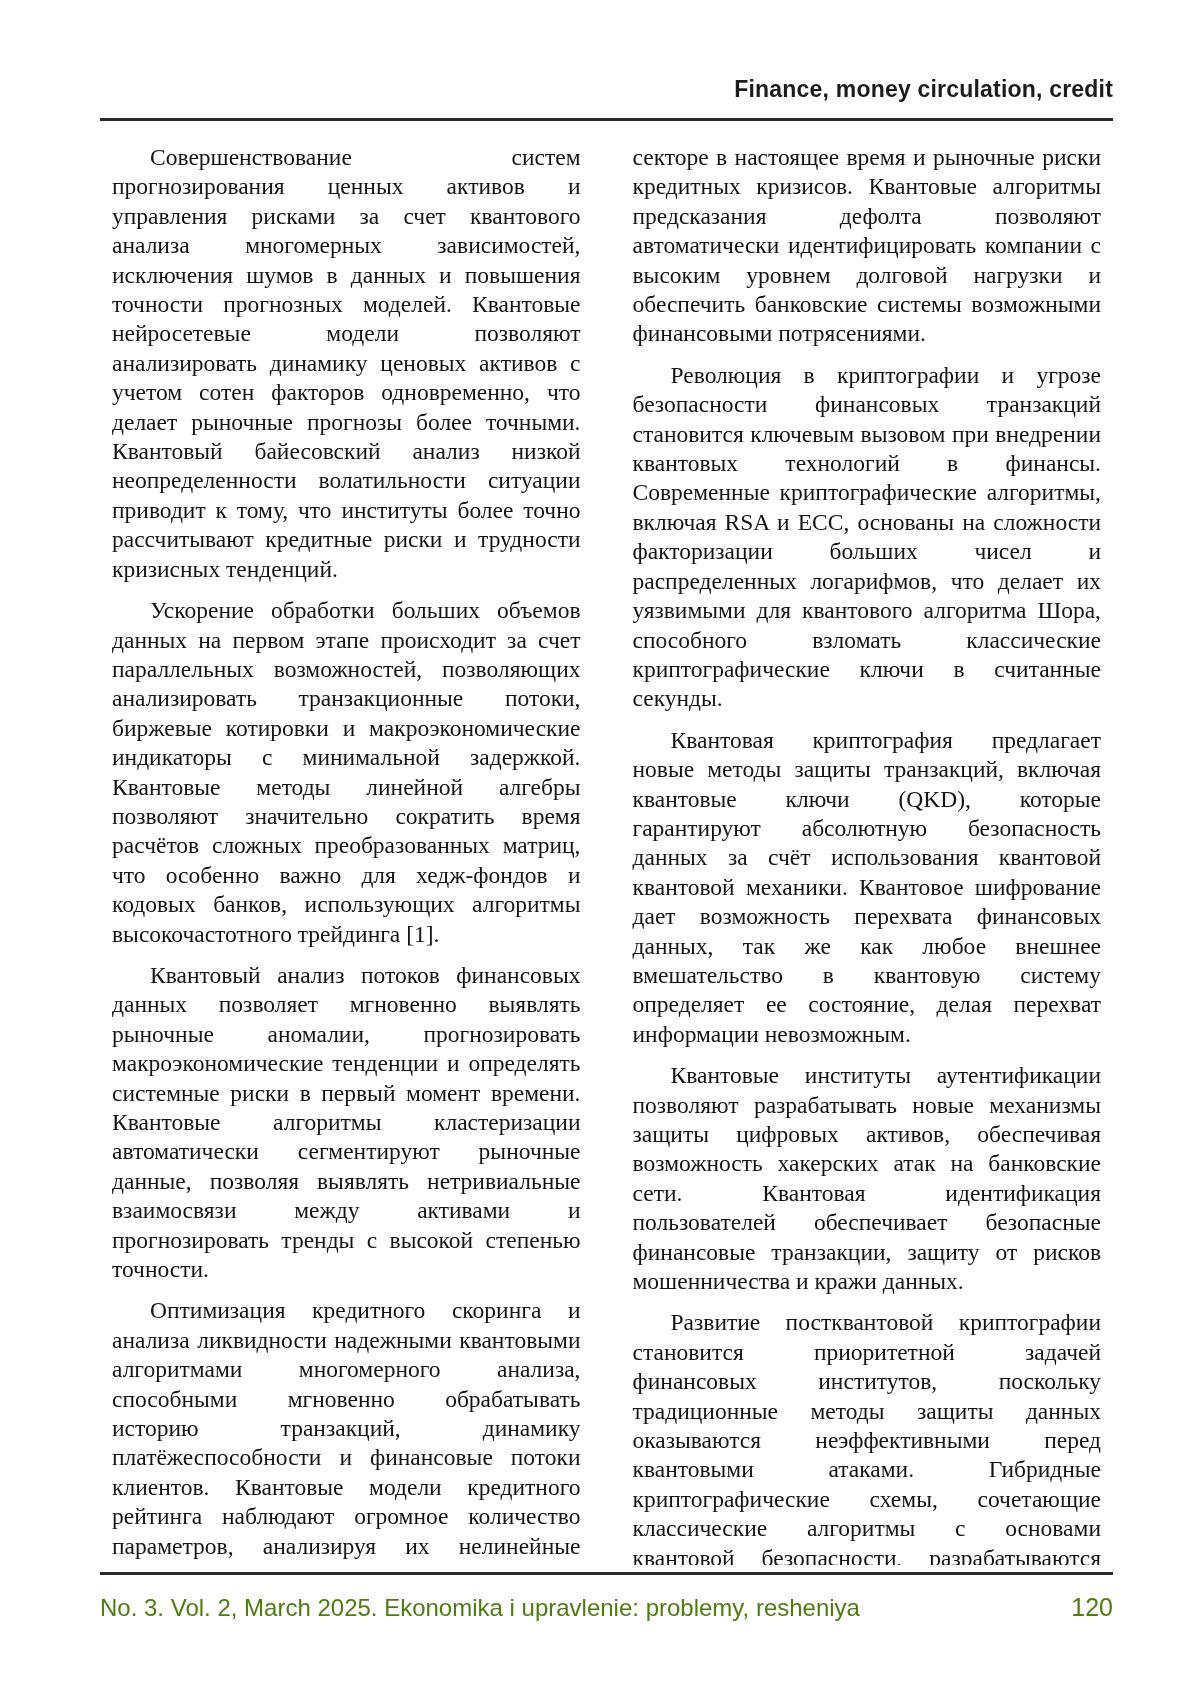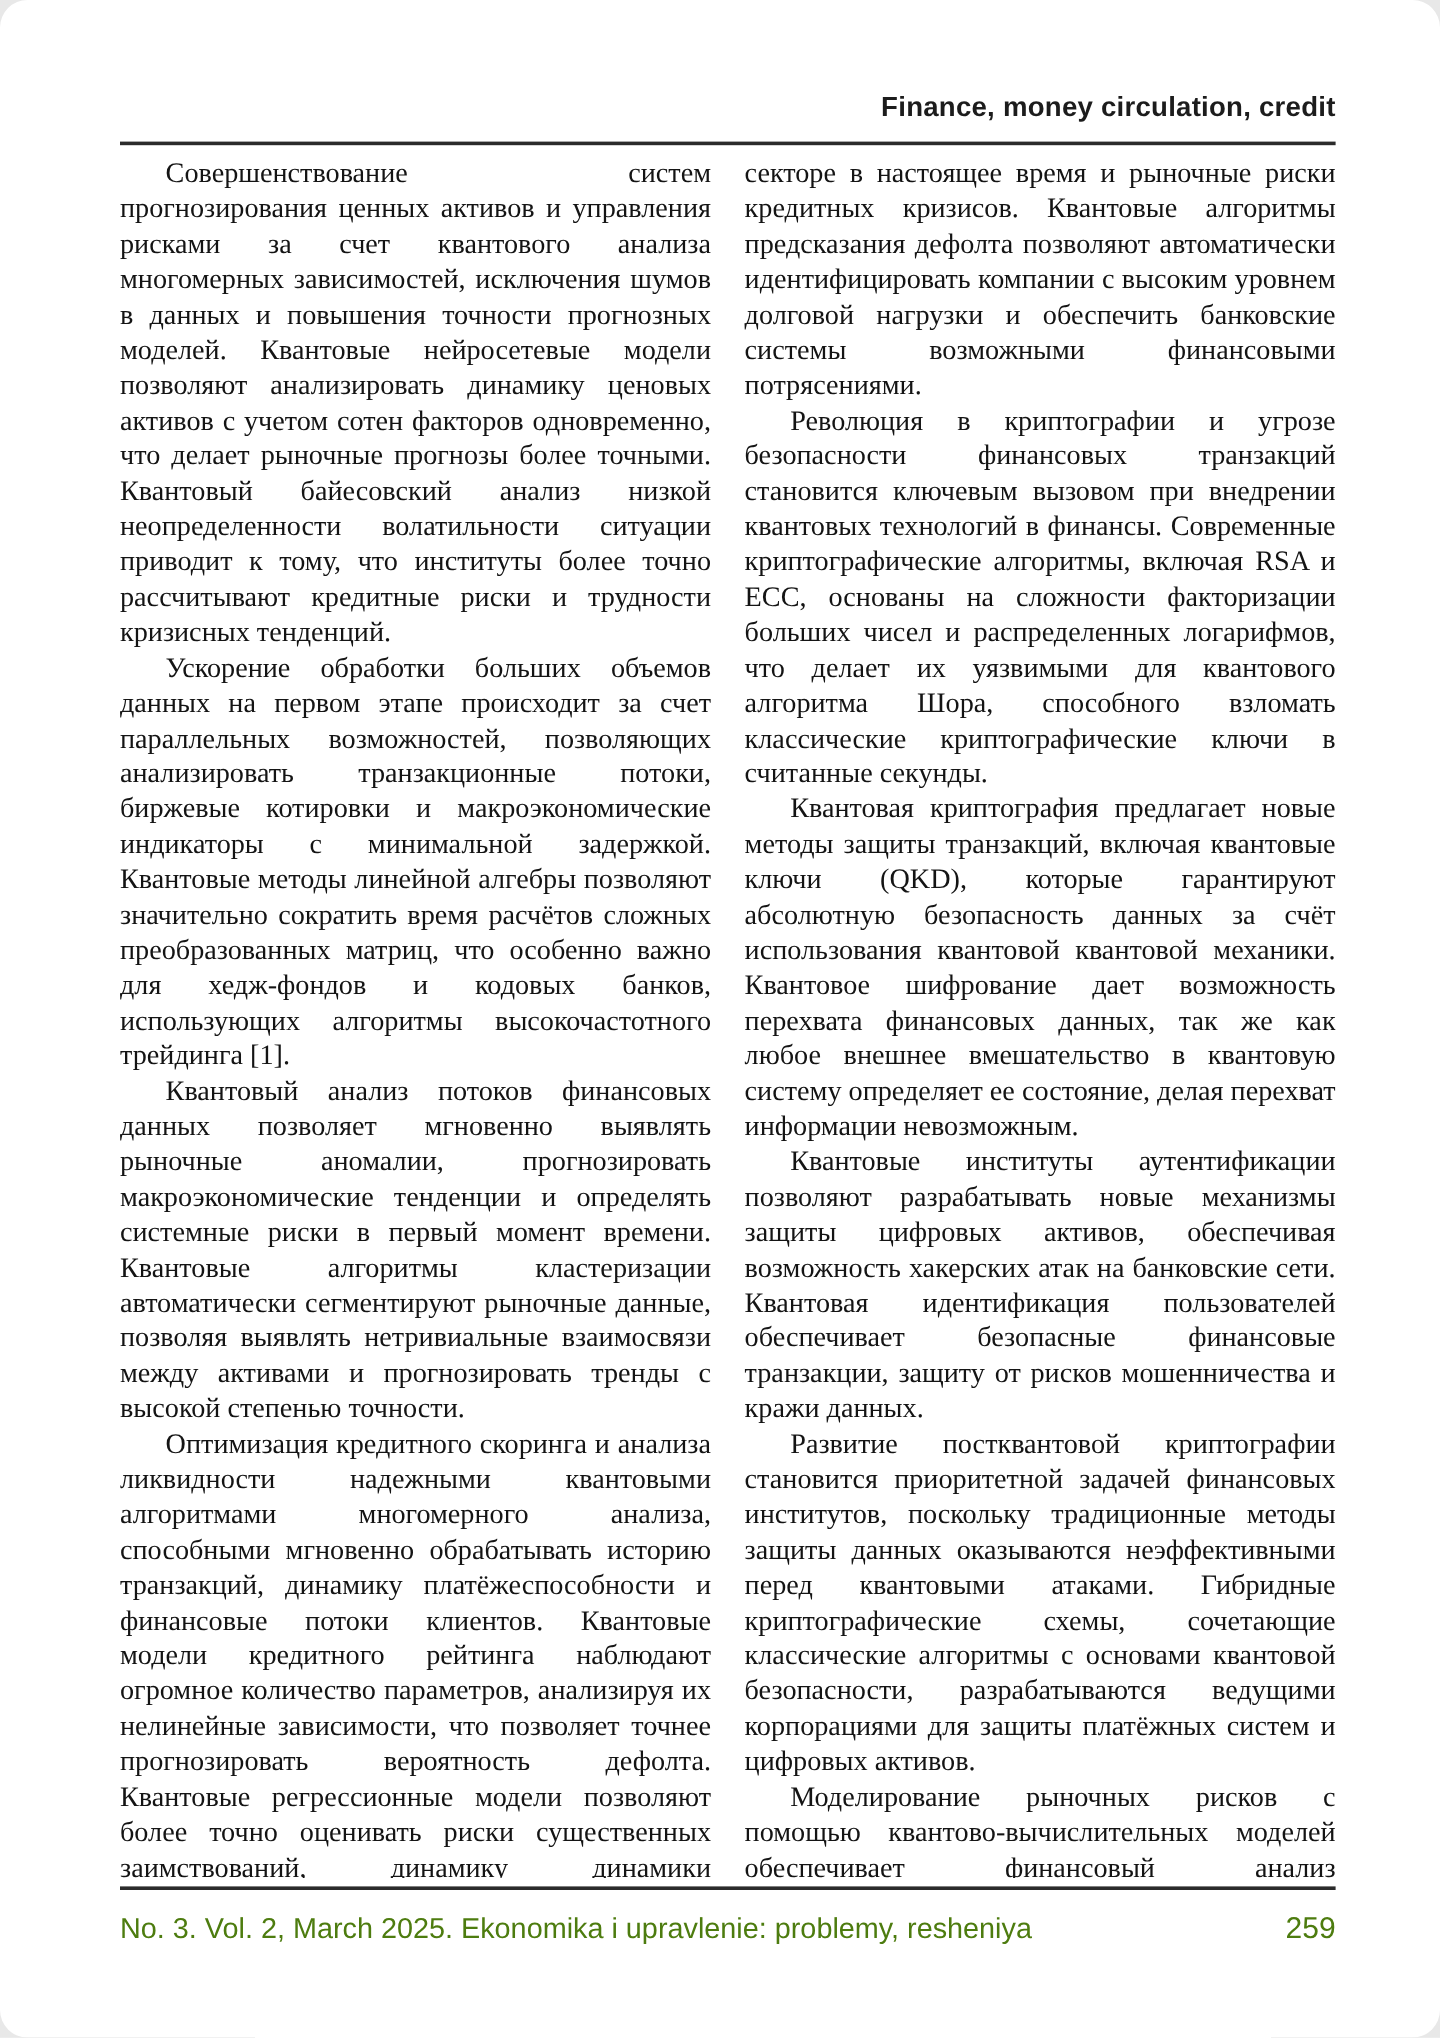--- a/index.html
+++ b/index.html
@@ -4,21 +4,20 @@
 <style>
   html, body { margin: 0; padding: 0; background: #e8e8e8; }
   .page {
     position: relative;
     width: 1200px;
     height: 1698px;
     background: #ffffff;
     margin: 0 auto;
     overflow: hidden;
     color: #1a1a1a;
-    border-radius: 23px;
   }
   .running-head {
     position: absolute;
     top: 76px;
     right: 87px;
     font-family: "Liberation Sans", sans-serif;
     font-weight: bold;
     font-size: 23px;
     letter-spacing: 0.2px;
     color: #1c1c1c;
@@ -46,21 +45,21 @@
   .column {
     flex: 1 1 0;
     min-width: 0;
     font-family: "Liberation Serif", serif;
     font-size: 23.5px;
     line-height: 29.4px;
     text-align: justify;
     color: #141414;
   }
   .column p {
-    margin: 0;
+    margin: 12px;
     padding: 0;
   }
   .column p.indent { text-indent: 38px; }
   .column b { font-weight: normal; }
   .footer {
     position: absolute;
     left: 100px;
     right: 87px;
     top: 1593px;
     display: flex;
@@ -95,16 +94,16 @@
         <p class="indent"><b>Квантовые институты аутентификации</b><span> позволяют разрабатывать новые механизмы защиты цифровых активов, обеспечивая возможность хакерских атак на банковские сети. Квантовая идентификация пользователей обеспечивает безопасные финансовые транзакции, защиту от рисков мошенничества и кражи данных.</span></p>
         <p class="indent"><span>Развитие постквантовой криптографии становится приоритетной задачей финансовых институтов, поскольку традиционные методы защиты данных оказываются неэффективными перед квантовыми атаками. </span><b>Гибридные криптографические схемы</b><span>, сочетающие классические алгоритмы с основами квантовой безопасности, разрабатываются ведущими корпорациями для защиты платёжных систем и цифровых активов.</span></p>
         <p class="indent"><b>Моделирование рыночных рисков с помощью квантово-вычислительных моделей</b><span> обеспечивает финансовый анализ нестабильности финансовых активов за счет параллельной обработки многомерных данных. Квантовые методы значительно усложняют расчеты стохастических моделей волатильности и вероятностного распределения риска. Квантовые алгоритмы Монте-Карло позволяют моделировать ценовые изменения с высокой степенью точности, что снижает вероятность системных ошибок в прогнозах. Квантовая</span></p>
       </div>
   </div>
 
   <div class="rule footer-rule"></div>
 
   <div class="footer">
     <span class="journal-info">No. 3. Vol. 2, March 2025. Ekonomika i upravlenie: problemy, resheniya</span>
-    <span class="page-number">259</span>
+    <span class="page-number">120</span>
   </div>
 
 </div>
 
 </body></html>

